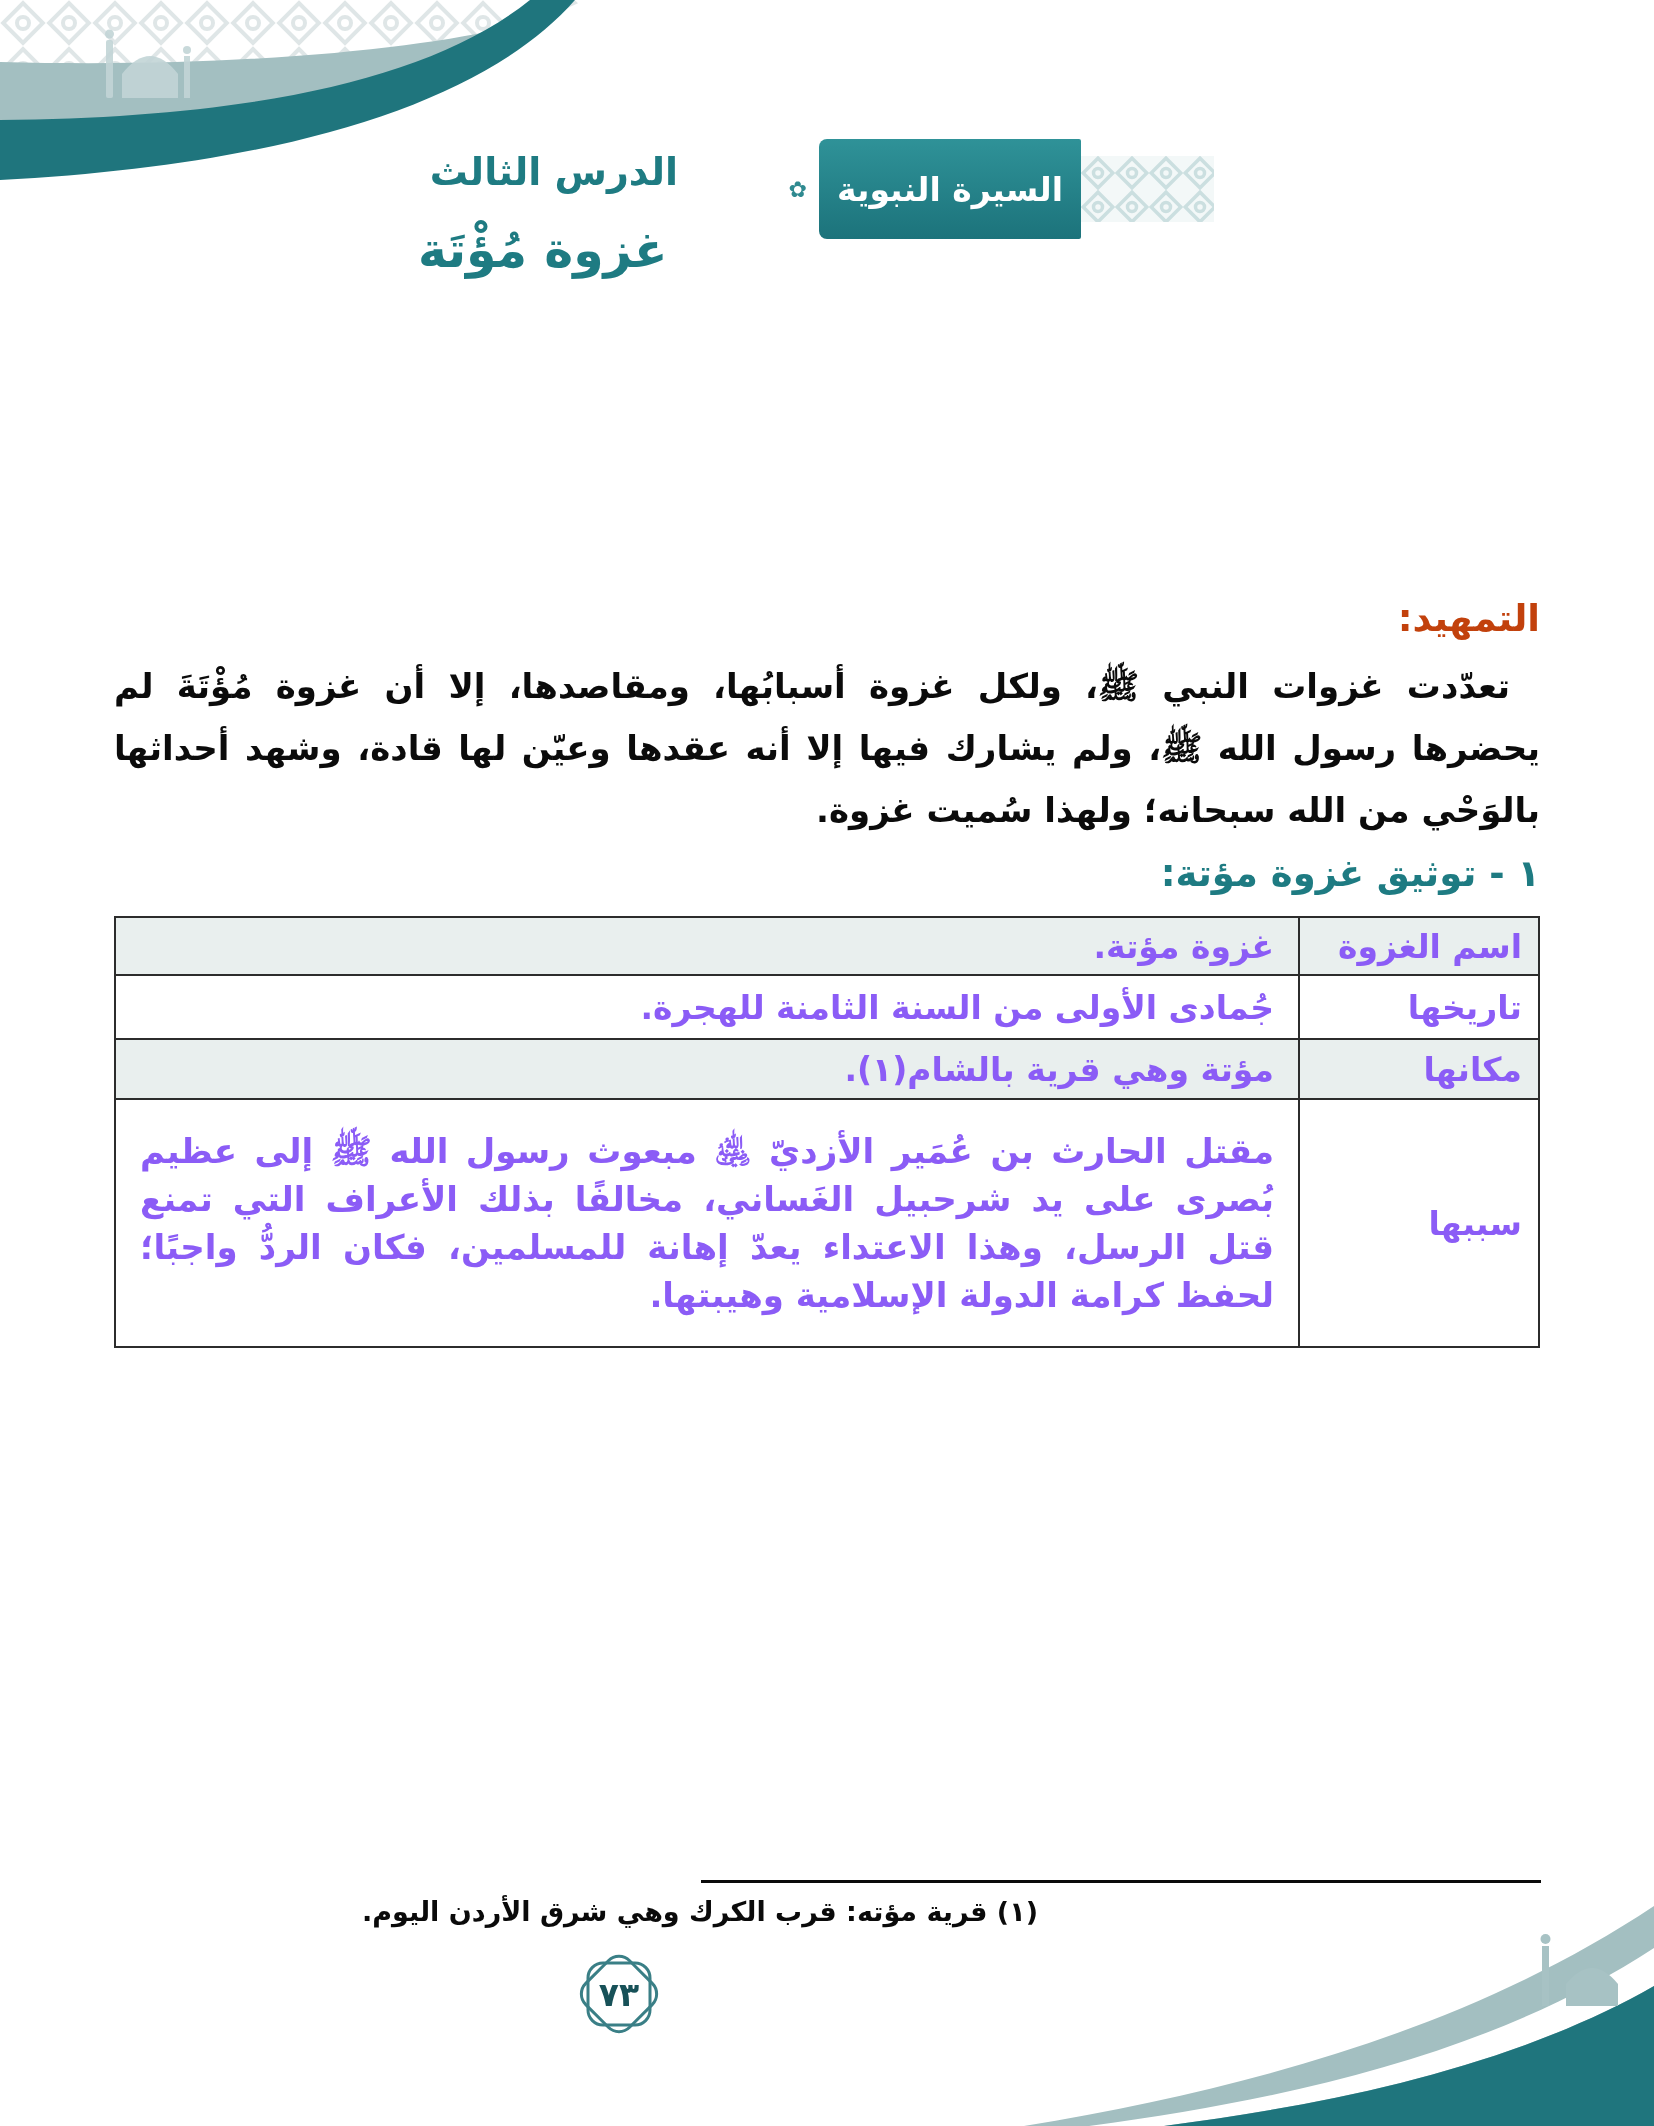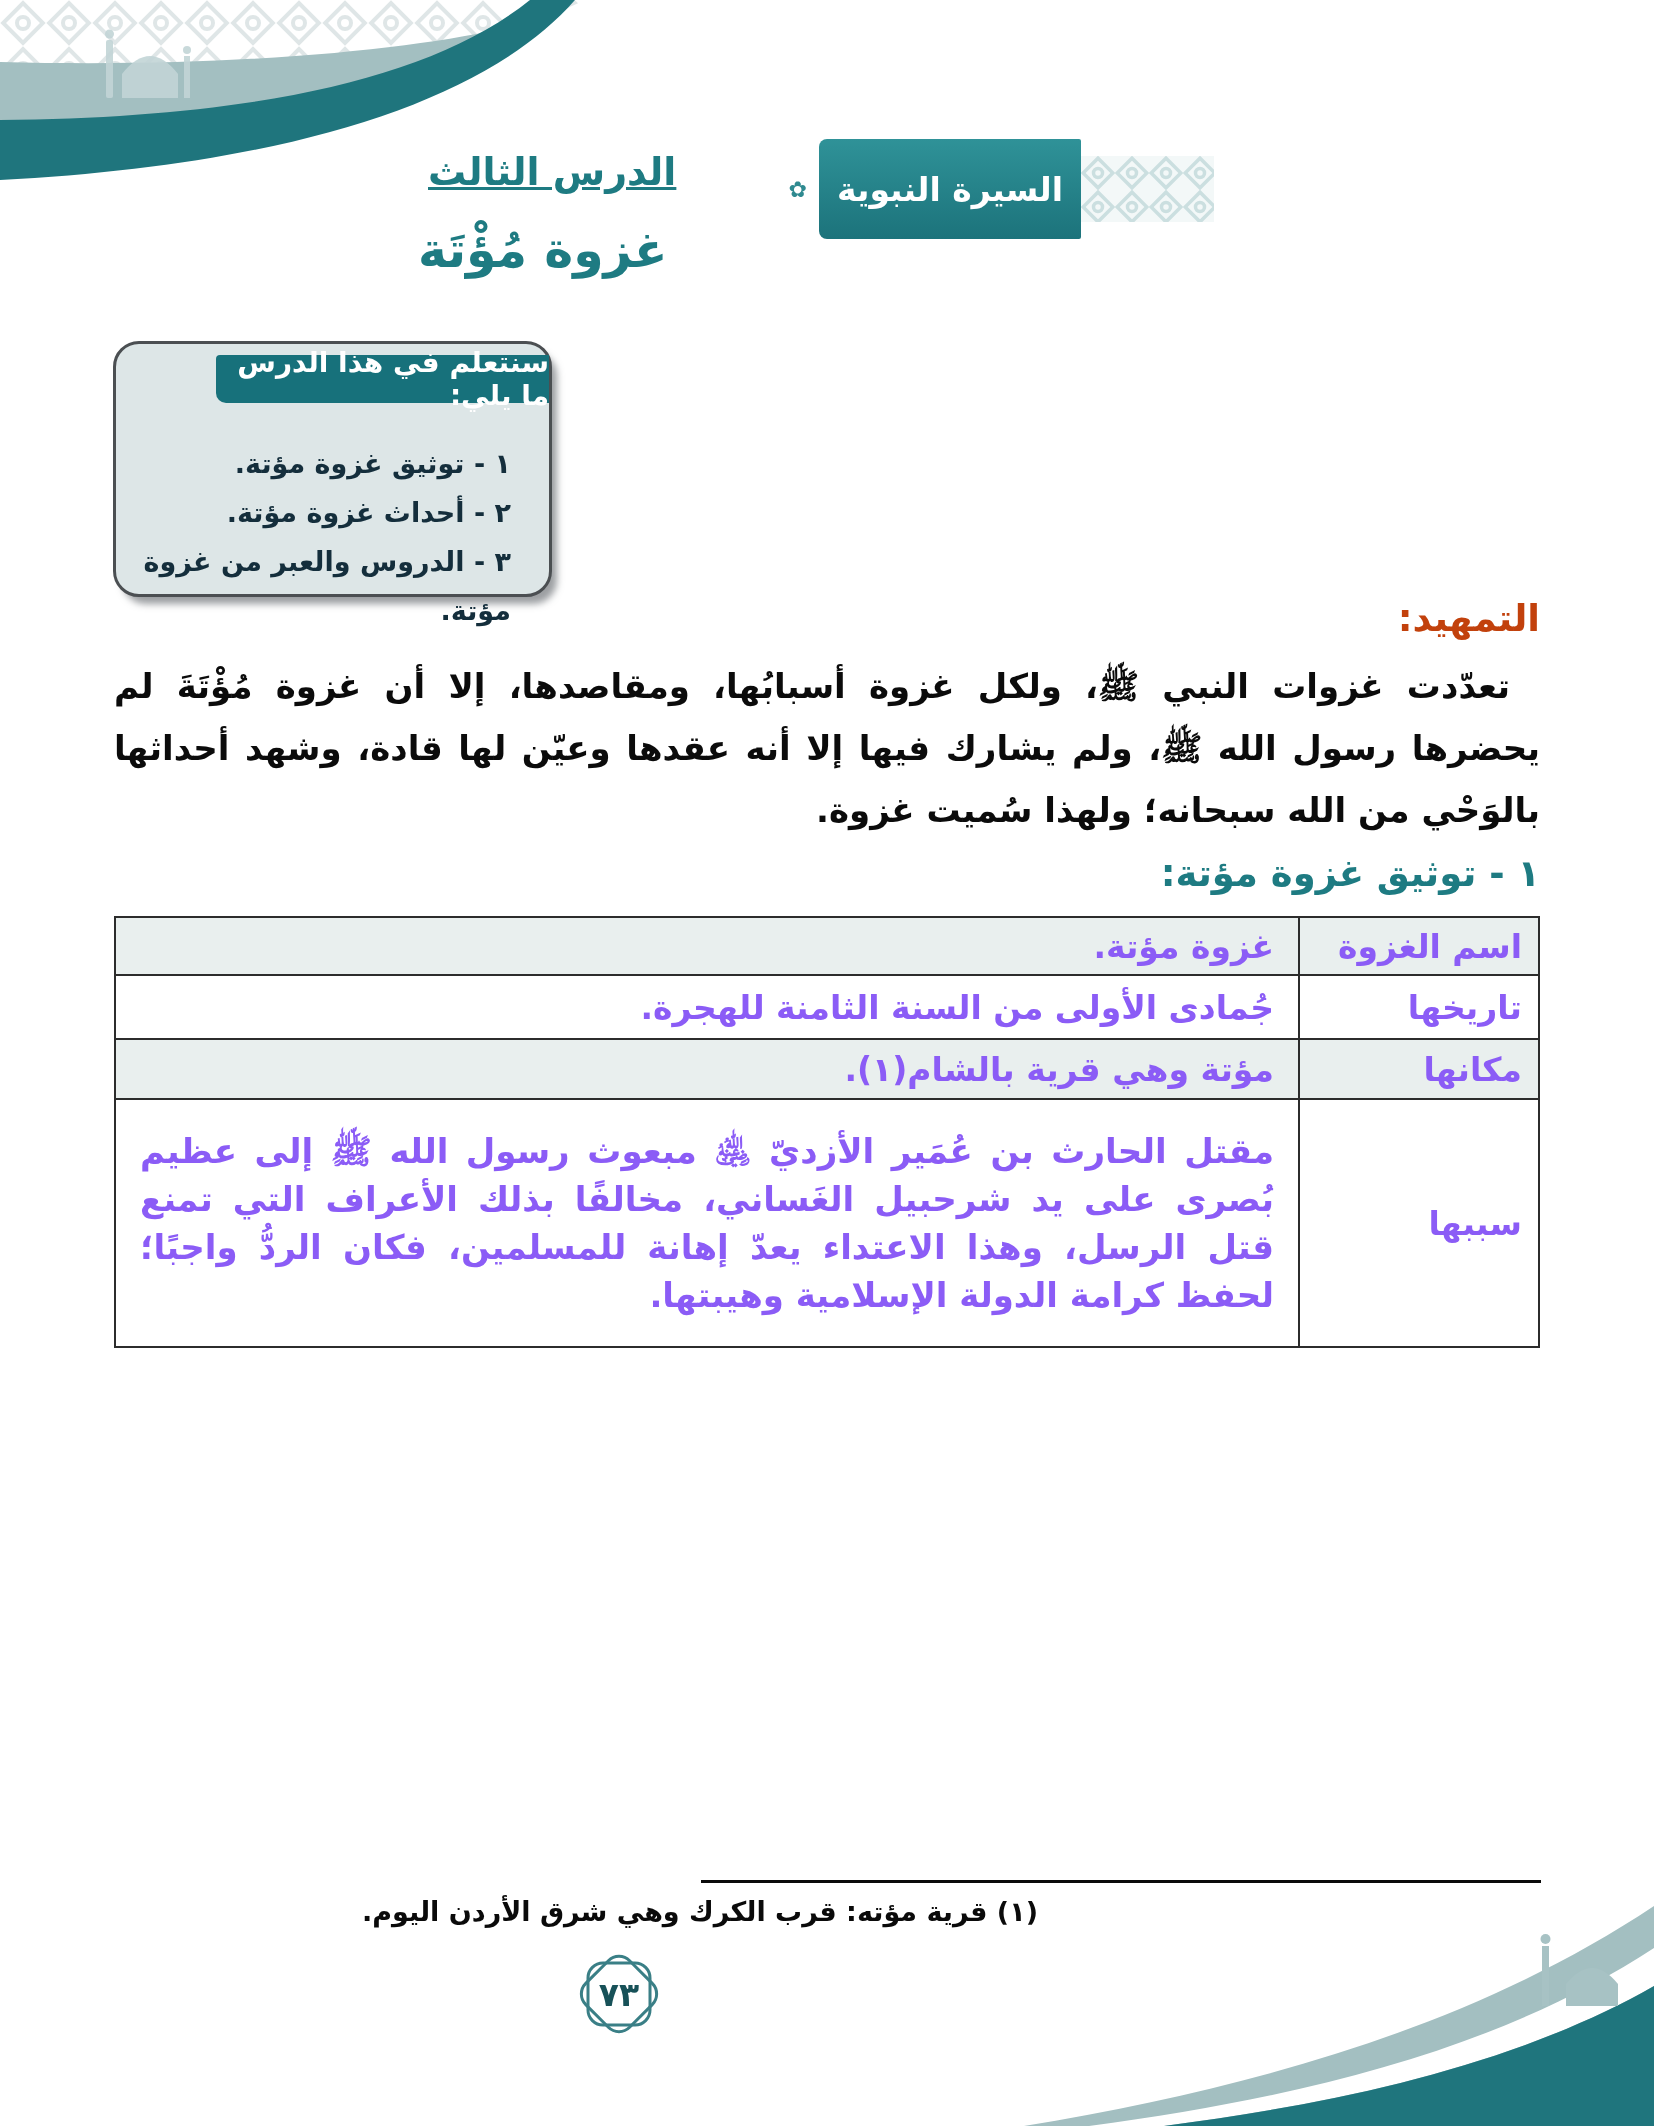--- a/index.html
+++ b/index.html
@@ -10,22 +10,22 @@
   .deco-top{position:absolute;top:0;left:0;}
   .deco-bottom{position:absolute;bottom:0;right:0;}
 
   .chapter-band{position:absolute;top:139px;right:440px;display:flex;align-items:center;}
   .band-pattern{display:block;}
   .chapter-badge{height:66px;min-width:180px;padding:17px 18px;display:flex;align-items:center;justify-content:center;
       background:linear-gradient(180deg,#2f9298,#1c737b);color:#fff;font-size:33px;font-weight:bold;
       border-radius:8px 2px 2px 8px;}
   .flower-ornament{color:#2f8a90;font-size:22px;margin-right:12px;}
 
-  .lesson-title{position:absolute;top:150px;left:428px;width:250px;text-align:left;
-      color:#1e7b82;font-size:38px;font-weight:bold;text-decoration:underline;}
+  .lesson-title{position:absolute;top:150px;left:428px;width:250px;text-align:right;
+      color:#1e7b82;font-size:38px;font-weight:bold;}
   .main-title{position:absolute;top:222px;left:418px;width:370px;text-align:left;
       color:#1e7b82;font-size:49px;font-weight:bold;}
 
   .learning-box{position:absolute;top:341px;left:113px;width:433px;height:250px;
       background:#dde6e7;border:3px solid #4b4f52;border-radius:26px;
       box-shadow:7px 9px 7px -2px rgba(75,80,85,.55);}
   .lb-header{position:absolute;top:11px;right:0;width:333px;height:48px;
       background:#17717b;color:#fff;display:flex;align-items:center;justify-content:center;
       font-size:28px;font-weight:bold;border-radius:4px 0 0 10px;}
   .lb-items{position:absolute;top:95px;right:38px;left:16px;}
@@ -108,28 +108,20 @@
     </svg>
     <div class="chapter-badge">
       <span>السيرة النبوية</span>
     </div>
     <span class="flower-ornament">✿</span>
   </div>
 
   <div class="lesson-title">الدرس الثالث</div>
   <div class="main-title">غزوة مُؤْتَة</div>
 
-  <div class="learning-box">
-    <div class="lb-header">سنتعلم في هذا الدرس ما يلي:</div>
-    <div class="lb-items">
-      <div class="lb-item">١ - توثيق غزوة مؤتة.</div>
-      <div class="lb-item">٢ - أحداث غزوة مؤتة.</div>
-      <div class="lb-item">٣ - الدروس والعبر من غزوة مؤتة.</div>
-    </div>
-  </div>
 
   <div class="intro-heading">التمهيد:</div>
   <div class="intro-paragraph">تعدّدت غزوات النبي ﷺ، ولكل غزوة أسبابُها، ومقاصدها، إلا أن غزوة مُؤْتَةَ لم يحضرها رسول الله ﷺ، ولم يشارك فيها إلا أنه عقدها وعيّن لها قادة، وشهد أحداثها بالوَحْي من الله سبحانه؛ ولهذا سُميت غزوة.</div>
 
   <div class="section-heading">١ - توثيق غزوة مؤتة:</div>
 
   <table class="info-table">
     <tbody>
       <tr class="alt r1">
         <th>اسم الغزوة</th>

